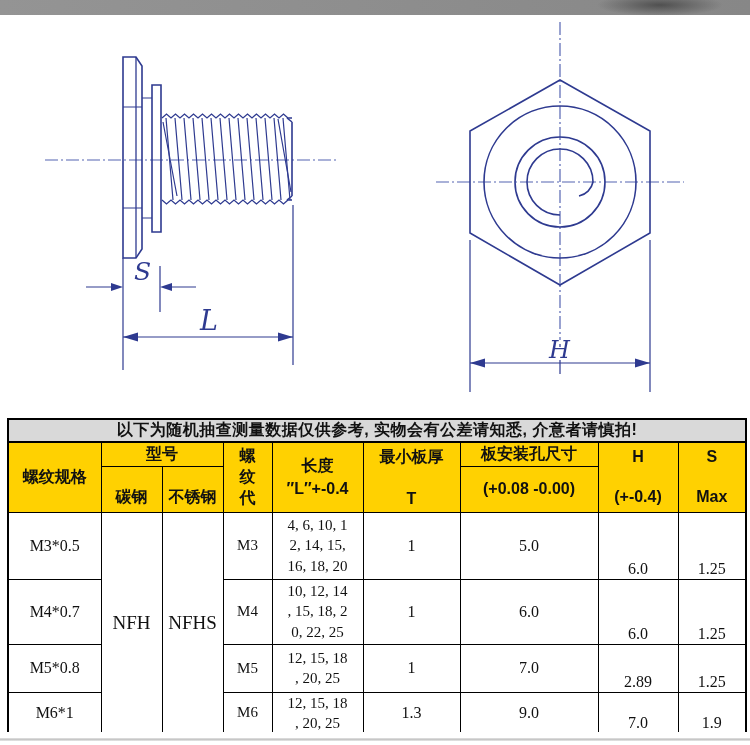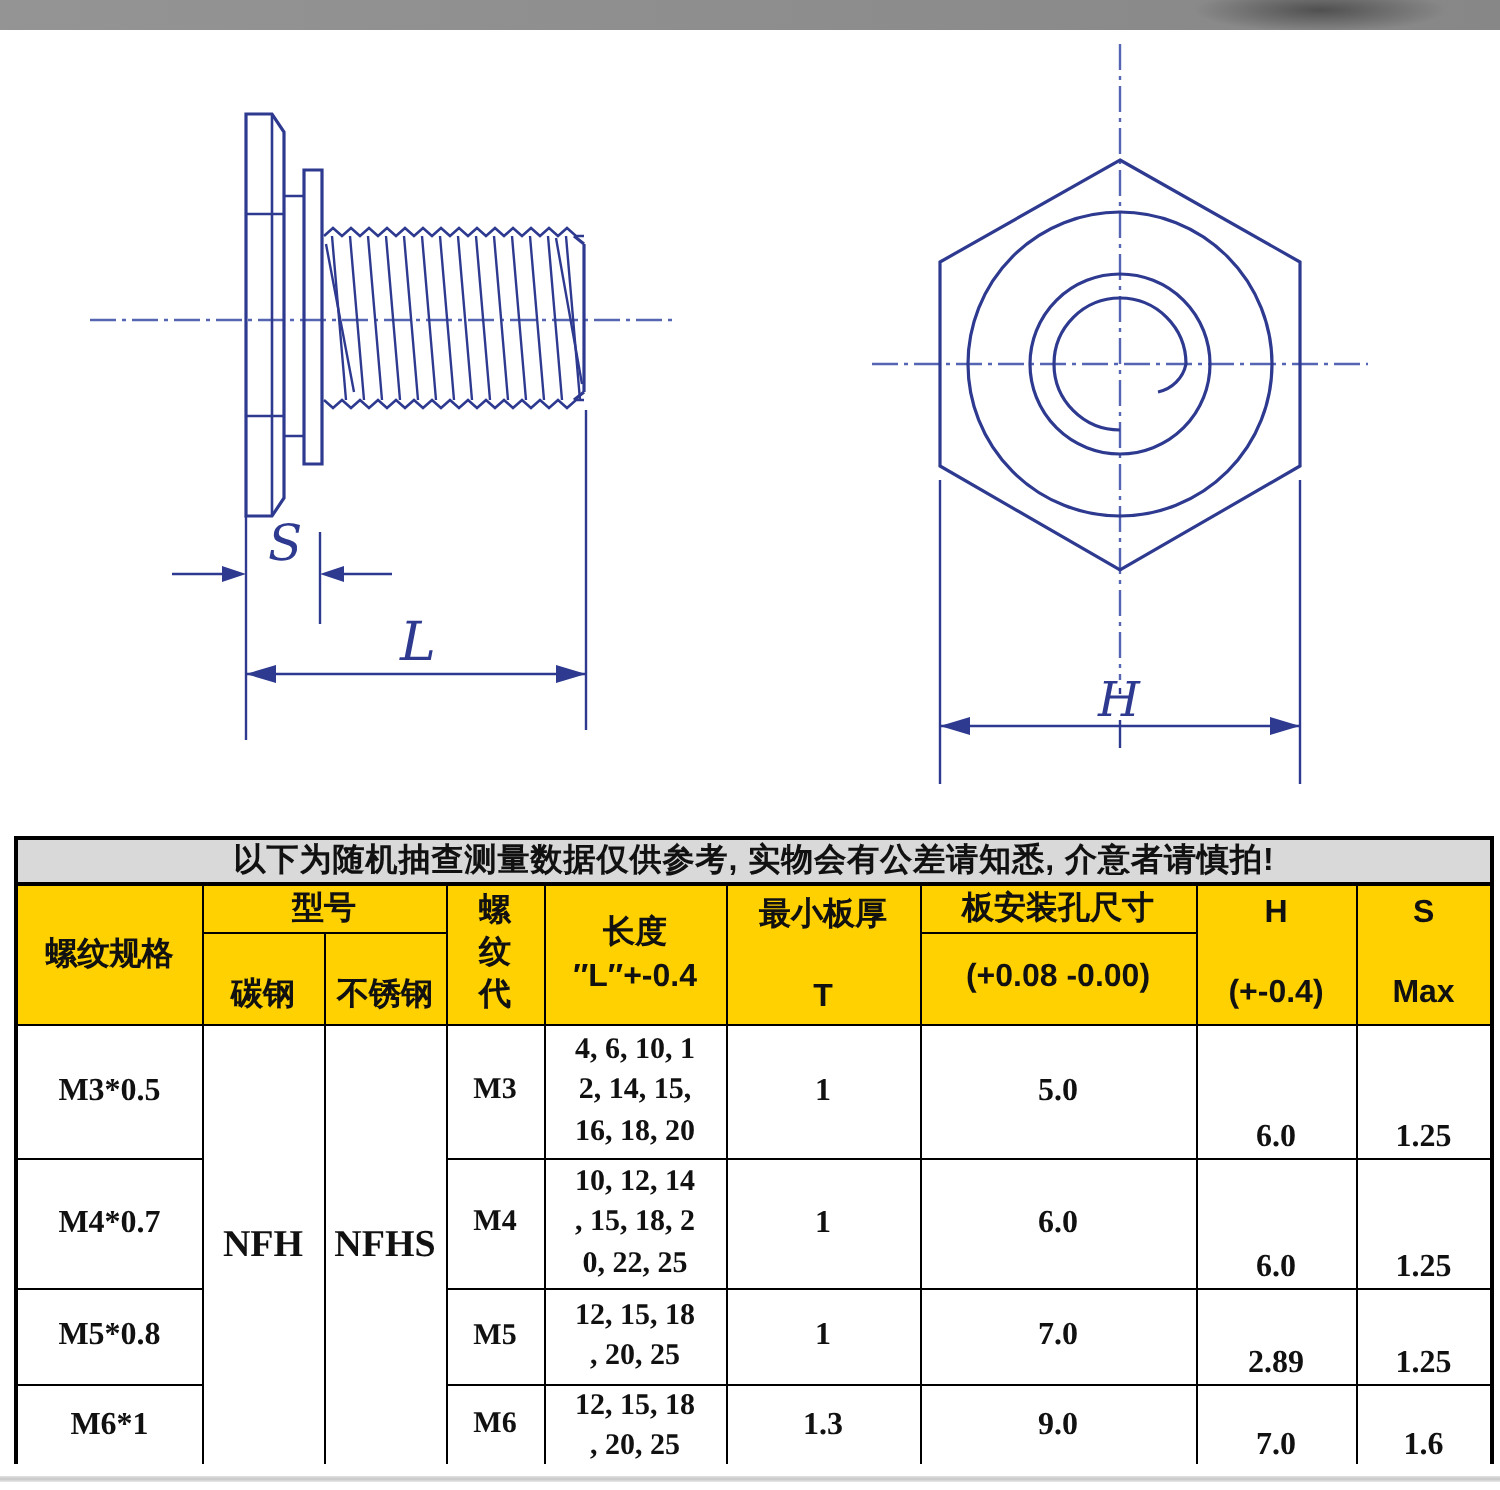--- a/index.html
+++ b/index.html
@@ -19,21 +19,21 @@
     border-bottom:2px solid #000 !important;letter-spacing:.5px;}
   .hdr{background:#ffd101;font-weight:bold;font-size:16px;}
   .hdr-top{height:24px;}
   .hdr-bot{height:46px;}
   .hdr-flex{display:flex;flex-direction:column;justify-content:center;align-items:center;height:100%;}
   .gap-big{gap:22px;}
   .gap-small{gap:3px;}
   .valign-bot{vertical-align:bottom;padding-bottom:2px !important;}
   .vert-chars{display:inline-block;width:18px;word-break:break-all;line-height:1.3;}
   .bottom-label{vertical-align:bottom;padding-bottom:4px !important;margin-left:13px;}
-  .serif-data{font-family:"Liberation Serif",serif;font-weight:bold;}
+  .serif-data{font-family:"Liberation Serif",serif;font-weight:normal;}
   .row-m3{height:67px;} .row-m4{height:65px;} .row-m5{height:48px;} .row-m6{height:41px;}
   .spec-cell{font-size:16px;}
   .model-cell{font-size:19px;margin-top:36px;}
   .code-cell{font-size:15px;}
   .len-cell{font-size:15px;white-space:pre-line;line-height:1.35;}
   .num-cell{font-size:16px;}
   .hs-cell{font-size:16px;line-height:1;}
   .bottom-strip{position:absolute;left:0;top:732px;width:750px;height:13px;background:#fff;}
   .bottom-strip .shadow-line{position:absolute;left:0;top:6px;width:750px;height:3px;
     background:linear-gradient(#e2e2e2,#c7c7c7,#e9e9e9);}
@@ -188,21 +188,21 @@
       <td class="serif-data hs-cell valign-bot">1.25</td>
     </tr>
     <tr class="row-m6">
       <td class="serif-data spec-cell">M6*1</td>
       <td class="serif-data code-cell">M6</td>
       <td class="serif-data len-cell">12, 15, 18
 , 20, 25</td>
       <td class="serif-data num-cell">1.3</td>
       <td class="serif-data num-cell">9.0</td>
       <td class="serif-data hs-cell valign-bot">7.0</td>
-      <td class="serif-data hs-cell valign-bot">1.6</td>
+      <td class="serif-data hs-cell valign-bot">1.9</td>
     </tr>
   </tbody>
     </table>
 
   <div class="bottom-strip">
     <div class="shadow-line"></div>
   </div>
 
 </div>
 

